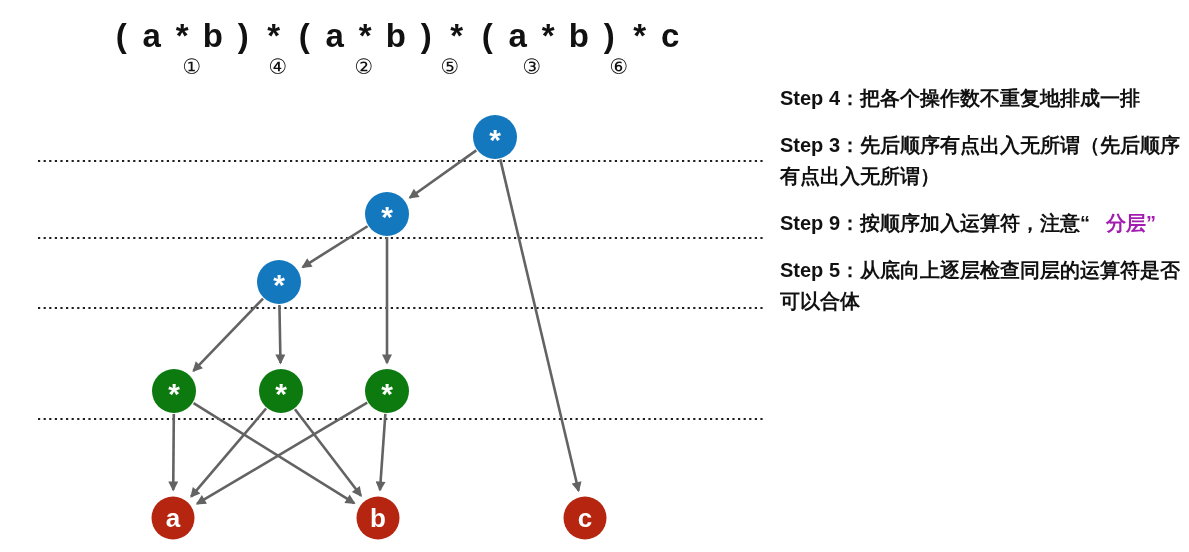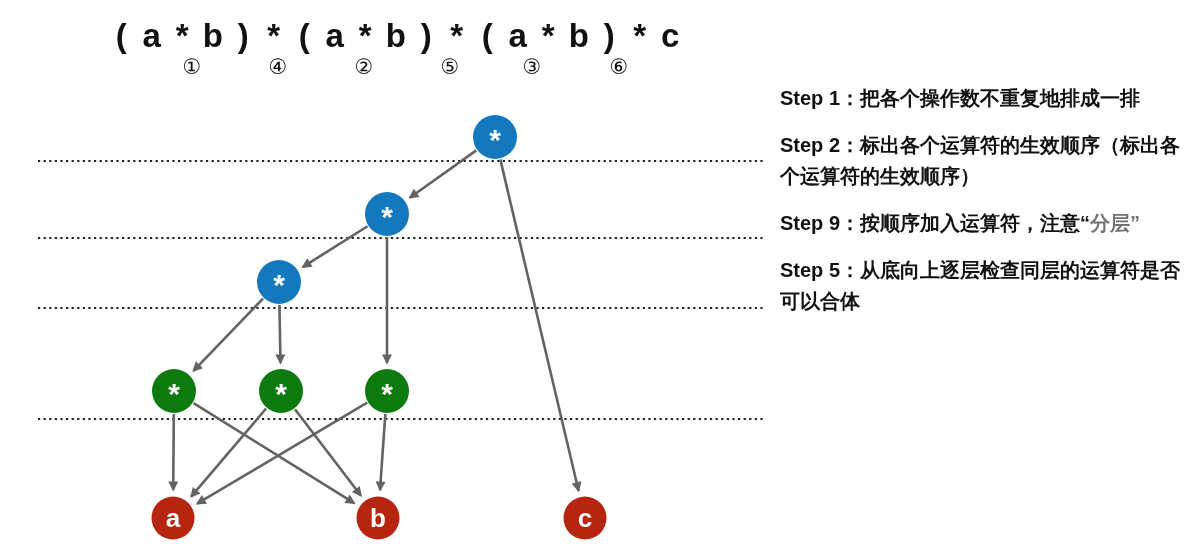--- a/index.html
+++ b/index.html
@@ -120,18 +120,18 @@
       <g>
         <circle cx="378" cy="518" r="21.5" fill="#b52510"></circle>
         <text x="378" y="527" text-anchor="middle" fill="#ffffff" font-size="26" font-weight="700" font-family="&quot;Liberation Sans&quot;,&quot;DejaVu Sans&quot;,sans-serif">b</text>
       </g>
       <g>
         <circle cx="585" cy="518" r="21.5" fill="#b52510"></circle>
         <text x="585" y="527" text-anchor="middle" fill="#ffffff" font-size="26" font-weight="700" font-family="&quot;Liberation Sans&quot;,&quot;DejaVu Sans&quot;,sans-serif">c</text>
       </g>
     </svg>
   <div class="steps" id="steps">
-      <p class="step-block"><span>Step 1：</span><span>把各个操作数不重复地排成一排</span></p>
-      <p class="step-block"><span>Step 2：</span><span>标出各个运算符的生效顺序（标出各个运算符的生效顺序）</span></p>
-      <p class="step-block"><span>Step 9：</span><span>按顺序加入运算符，注意“</span><span style="color: #737373;">分层”</span></p>
+      <p class="step-block"><span>Step 4：</span><span>把各个操作数不重复地排成一排</span></p>
+      <p class="step-block"><span>Step 3：</span><span>先后顺序有点出入无所谓（先后顺序有点出入无所谓）</span></p>
+      <p class="step-block"><span>Step 9：</span><span>按顺序加入运算符，注意“</span><span style="color: #a21caf; margin-left: 16px;">分层”</span></p>
       <p class="step-block"><span>Step 5：</span><span>从底向上逐层检查同层的运算符是否可以合体</span></p>
     </div>
 </div>
 
 </body></html>

